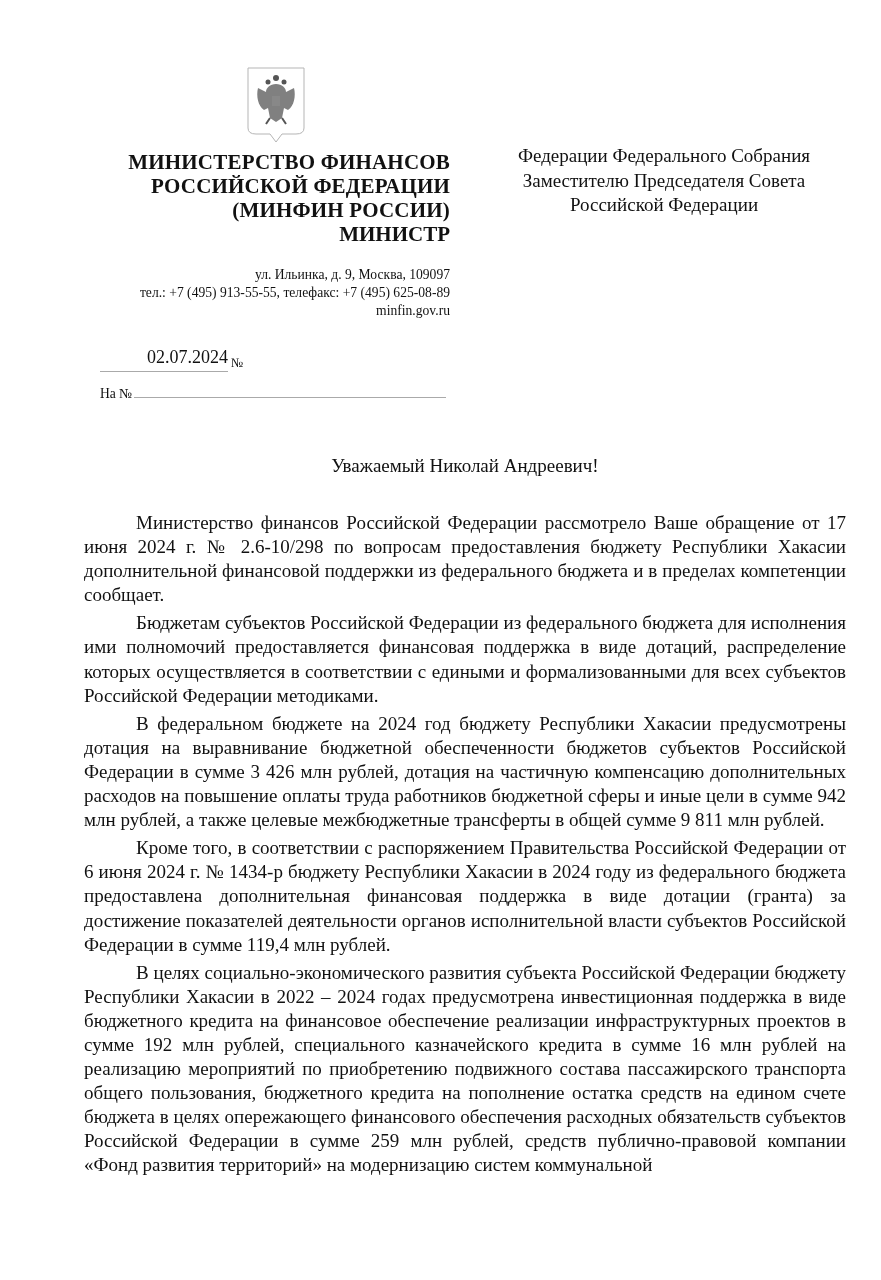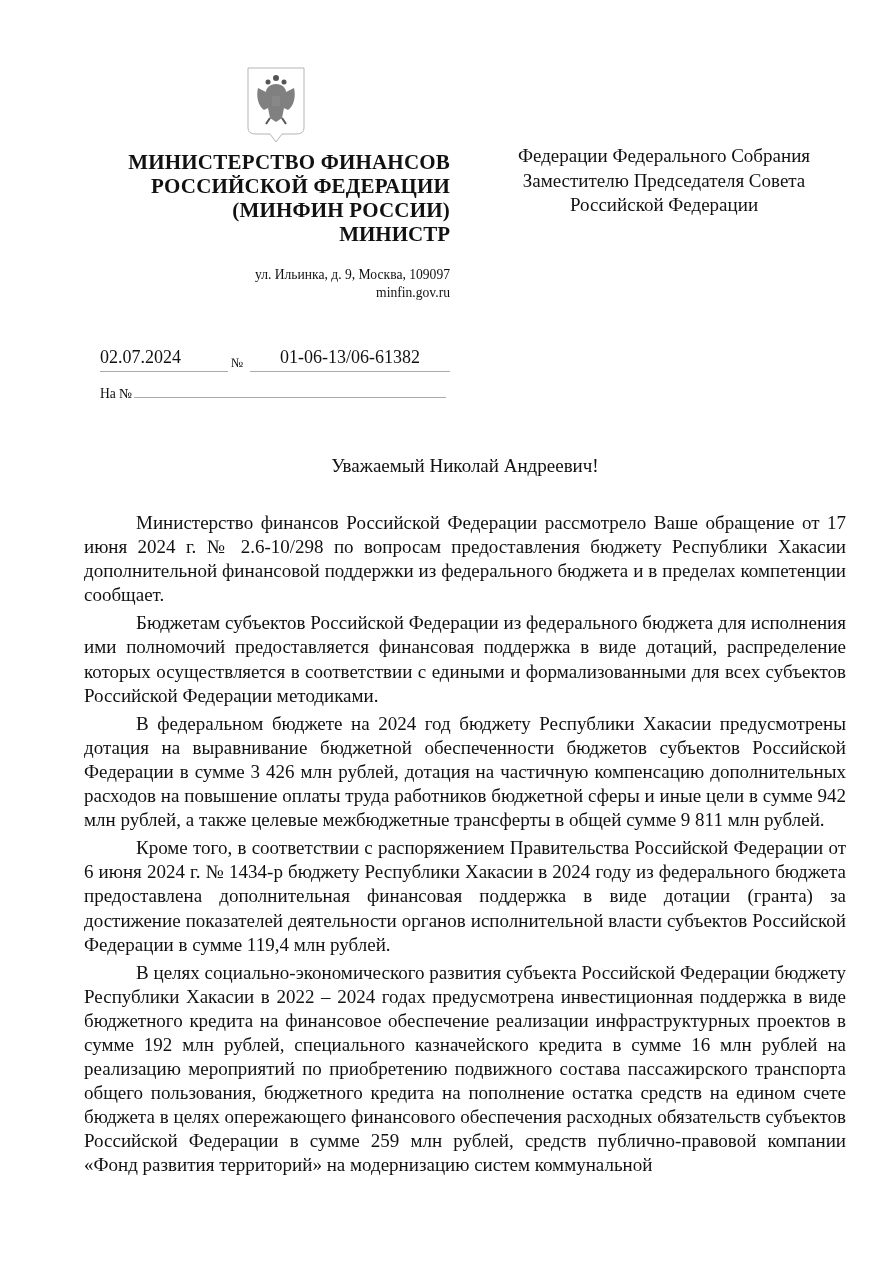--- a/index.html
+++ b/index.html
@@ -19,21 +19,21 @@
     .minister {
       font-weight: bold; font-size: 21px; line-height: 24px;
     }
     .contacts {
       margin-top: 20px; font-size: 13.6px; line-height: 18px;
     }
     .regline {
       position: absolute; left: 100px; top: 345px; width: 350px; height: 28px;
     }
     .regline .date {
-      position: absolute; left: 0; width: 128px; text-align: left; font-size: 18px; top: 2px;
+      position: absolute; left: 0; width: 128px; text-align: right; font-size: 18px; top: 2px;
       border-bottom: 1px solid #aaaaaa; padding-bottom: 3px;
     }
     .regline .num-sign {
       position: absolute; left: 131px; top: 10px; font-size: 13px;
     }
     .regline .regnum {
       position: absolute; left: 150px; width: 200px; text-align: center; font-size: 18px; top: 2px;
       border-bottom: 1px solid #aaaaaa; padding-bottom: 3px;
     }
     .reply-line {
@@ -74,28 +74,28 @@
   </svg>
 </div>
 
 <div class="left-head">
   <div class="org-name">МИНИСТЕРСТВО ФИНАНСОВ</div>
   <div class="org-name">РОССИЙСКОЙ ФЕДЕРАЦИИ</div>
   <div class="org-name">(МИНФИН РОССИИ)</div>
   <div class="minister">МИНИСТР</div>
   <div class="contacts">
     <div>ул. Ильинка, д. 9, Москва, 109097</div>
+    <div>тел.: +7 (495) 913-55-55, телефакс: +7 (495) 625-08-89</div>
     <div>minfin.gov.ru</div>
   </div>
 </div>
 
 <div class="regline">
   <div class="date">02.07.2024</div>
   <div class="num-sign">№</div>
-  <div class="regnum">01-06-13/06-61382</div>
 </div>
 
 <div class="reply-line">
   <span>На №</span><span class="blank"></span>
 </div>
 
 <div class="addressee">
   <div>Федерации Федерального Собрания</div>
   <div>Заместителю Председателя Совета</div>
   <div>Российской Федерации</div>

